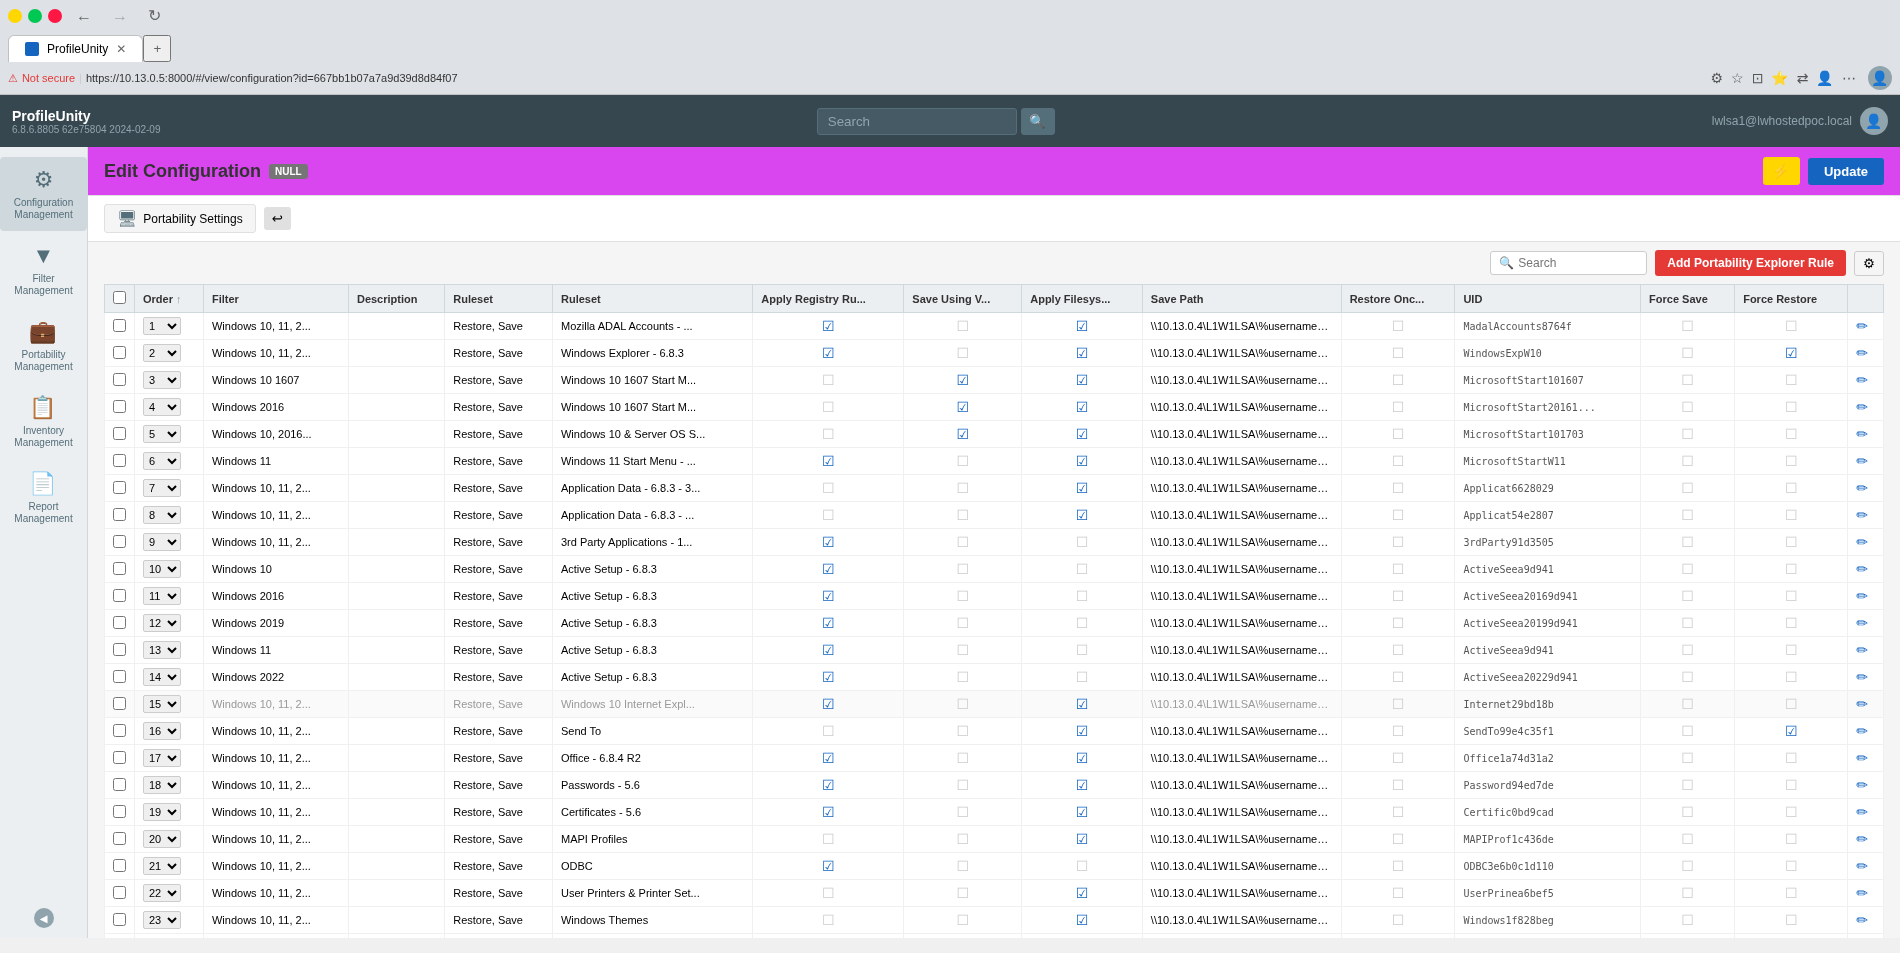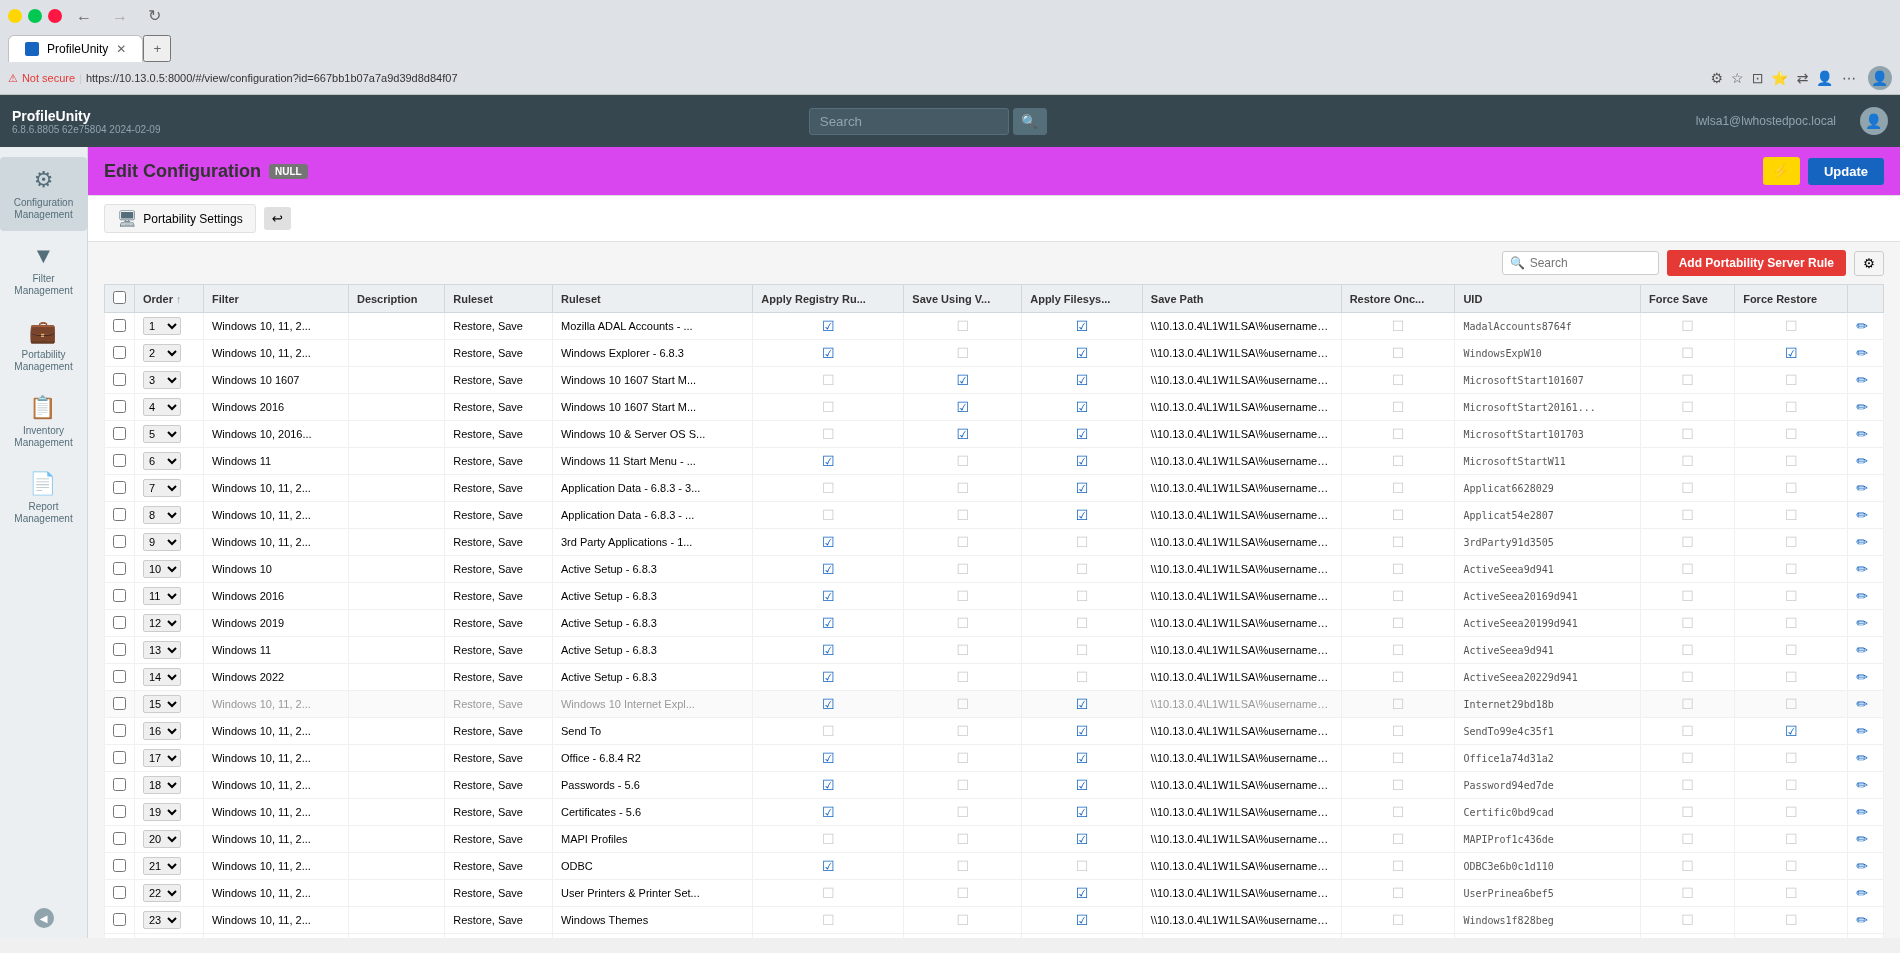--- a/index.html
+++ b/index.html
@@ -27,21 +27,21 @@
     
     .app { display: flex; flex-direction: column; height: calc(953px - 110px); background: #f5f5f5; }
     .app-header { background: #37474f; display: flex; align-items: center; padding: 0 12px; height: 52px; justify-content: space-between; }
     .app-logo { display: flex; flex-direction: column; }
     .app-logo-title { color: white; font-size: 14px; font-weight: bold; }
     .app-logo-sub { color: #90a4ae; font-size: 10px; }
     .header-search { display: flex; align-items: center; gap: 4px; }
     .header-search input { padding: 5px 10px; border: 1px solid #546e7a; border-radius: 3px; background: #455a64; color: white; width: 200px; }
     .header-search input::placeholder { color: #90a4ae; }
     .header-search-btn { background: #546e7a; border: 1px solid #546e7a; border-radius: 3px; color: white; padding: 5px 8px; cursor: pointer; }
-    .header-user { display: flex; align-items: center; gap: 24px; color: #90a4ae; font-size: 12px; }
+    .header-user { display: flex; align-items: center; gap: 8px; color: #90a4ae; font-size: 12px; }
     .header-avatar { width: 28px; height: 28px; border-radius: 50%; background: #90a4ae; display: flex; align-items: center; justify-content: center; color: #37474f; font-size: 14px; }
 
     
     .main-layout { display: flex; flex: 1; overflow: hidden; }
 
     
     .sidebar { width: 88px; background: #eceff1; border-right: 1px solid #cfd8dc; display: flex; flex-direction: column; align-items: center; padding-top: 10px; }
     .sidebar-item { display: flex; flex-direction: column; align-items: center; padding: 10px 6px; cursor: pointer; width: 100%; border-radius: 4px; margin-bottom: 2px; }
     .sidebar-item.active { background: #cfd8dc; }
     .sidebar-icon { font-size: 22px; color: #546e7a; margin-bottom: 4px; }
@@ -196,21 +196,21 @@
         </div>
         <button class="back-btn">↩</button>
       </div>
 
       <div class="table-section">
         <div class="table-toolbar">
           <div class="search-box">
             <span>🔍</span>
             <input type="text" placeholder="Search" style="">
           </div>
-          <button class="add-btn">Add Portability Server Rule</button>
+          <button class="add-btn">Add Portability Explorer Rule</button>
           <button class="settings-icon-btn">
             <span>⚙</span>
           </button>
         </div>
 
         <table>
           <thead>
             <tr>
               <th class="checkbox-cell"><input type="checkbox" style=""></th>
               <th class="sortable">Order</th>

